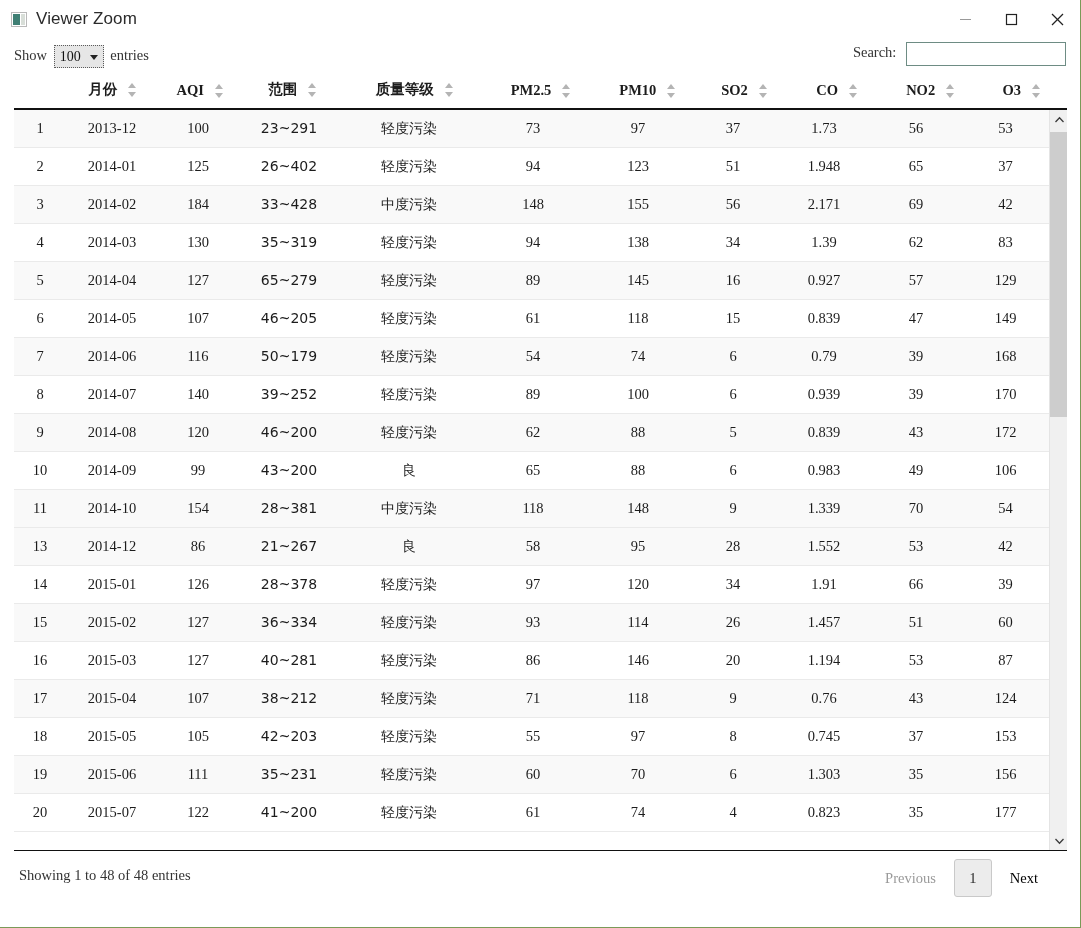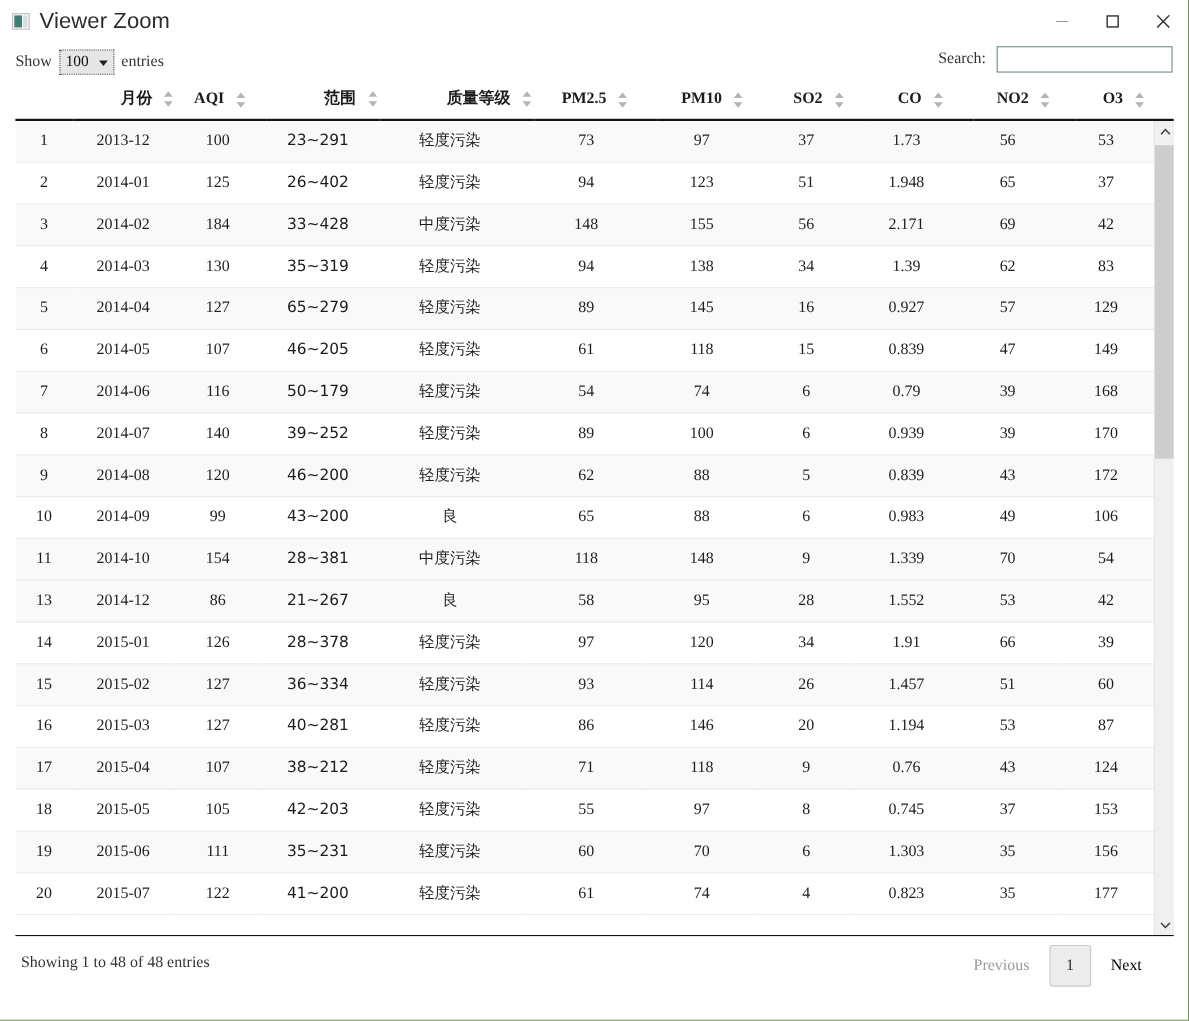--- a/index.html
+++ b/index.html
@@ -53,21 +53,21 @@
   .title-icon::after {
     content: "";
     position: absolute;
     left: 9px; top: 1px;
     width: 4px; height: 11px;
     background: #d8ded8;
   }
   .title-text {
     margin-left: 9px;
     font-family: "Liberation Sans", "DejaVu Sans", sans-serif;
-    font-size: 20px;
+    font-size: 17px;
     color: #2b2b2b;
     letter-spacing: 0.1px;
   }
 
   .winbtns {
     position: absolute;
     right: 0;
     top: 0;
     height: 38px;
     display: flex;
@@ -199,21 +199,21 @@
     height: 37px;
     line-height: 37px;
     text-align: center;
     border-bottom: 1px solid #eaeaea;
     white-space: nowrap;
     overflow: hidden;
   }
   tbody tr.odd { background: #f9f9f9; }
   tbody tr.even { background: #ffffff; }
   td.cn { font-family: "DejaVu Sans", sans-serif; font-size: 14px; }
-  th.cn { font-family: "DejaVu Sans", sans-serif; font-size: 14.5px; text-align: right; }
+  th.cn { font-family: "DejaVu Sans", sans-serif; font-size: 14.5px; }
 
   
   .c0 { width: 52px; }
   .c1 { width: 92px; }
   .c2 { width: 80px; }
   .c3 { width: 102px; }
   .c4 { width: 138px; }
   .c5 { width: 110px; }
   .c6 { width: 100px; }
   .c7 { width: 90px; }

